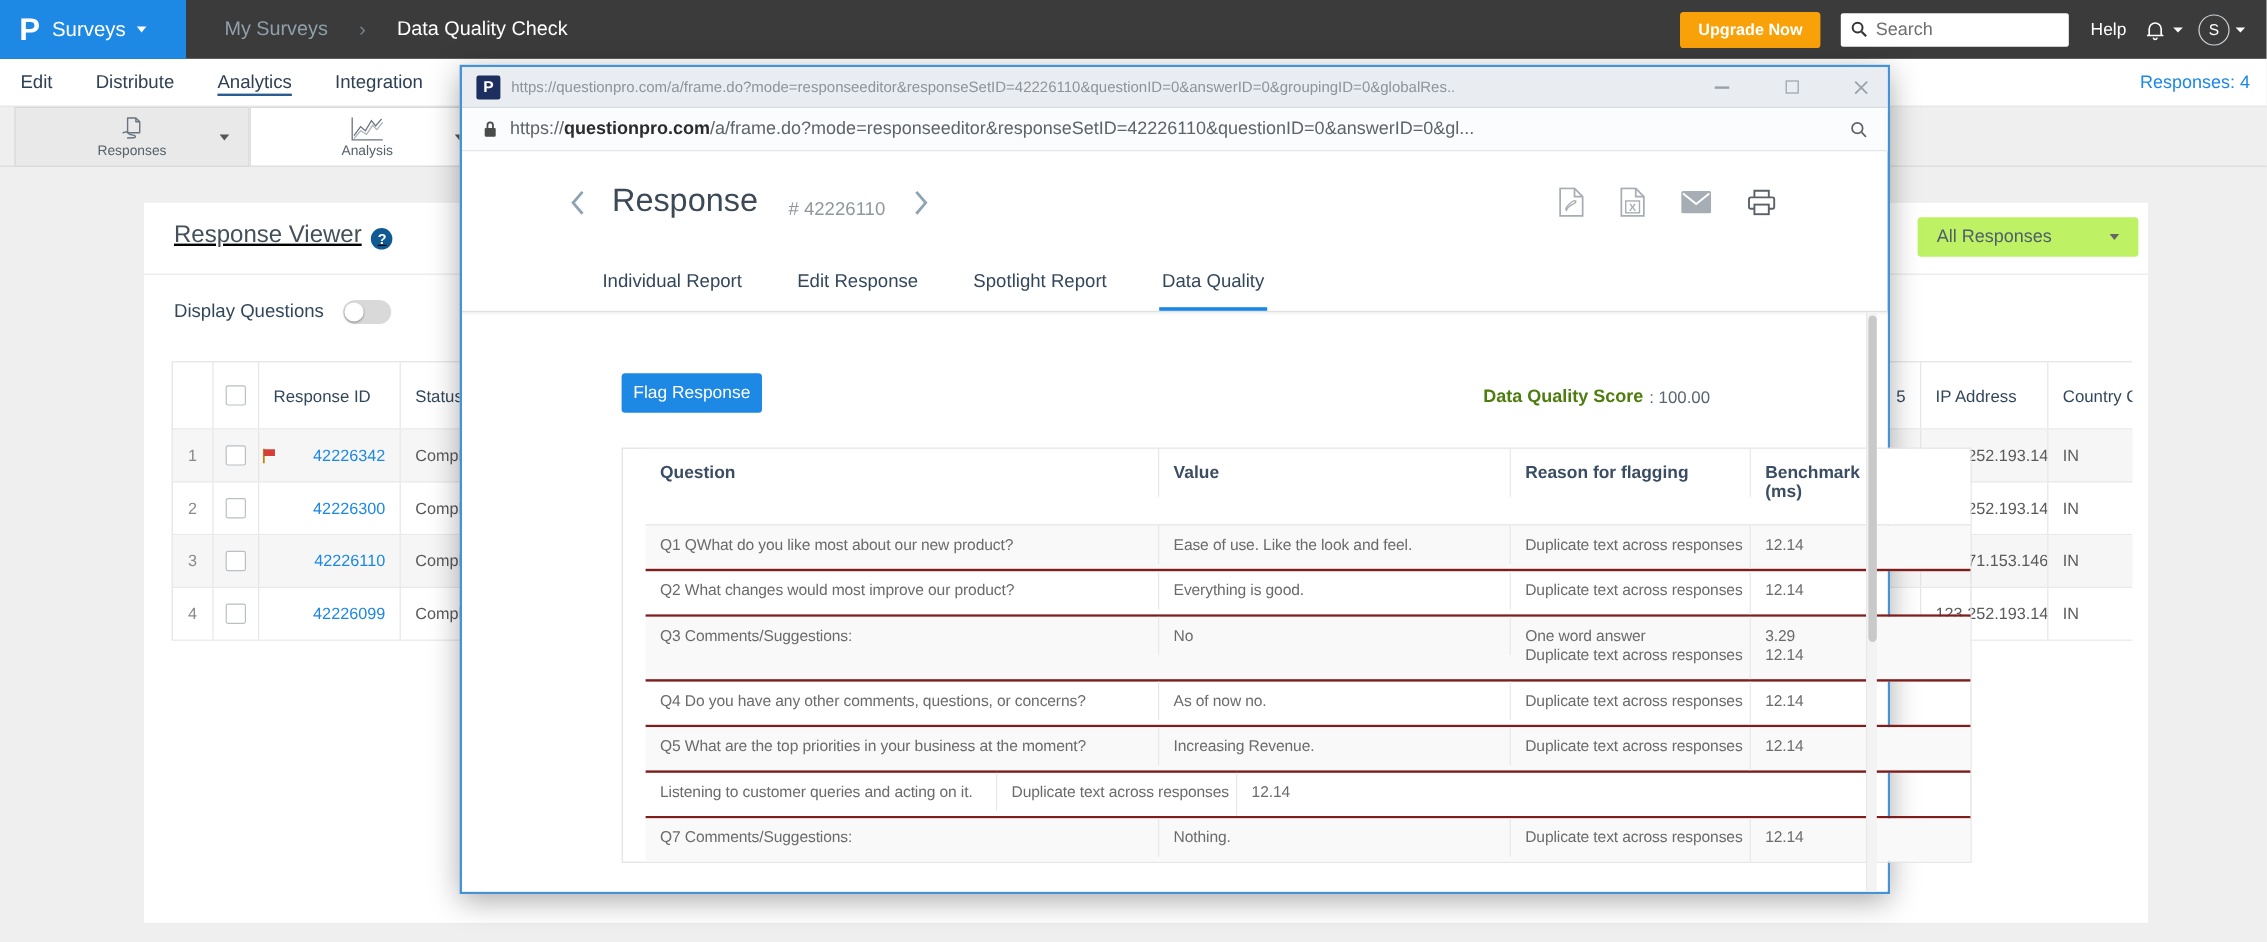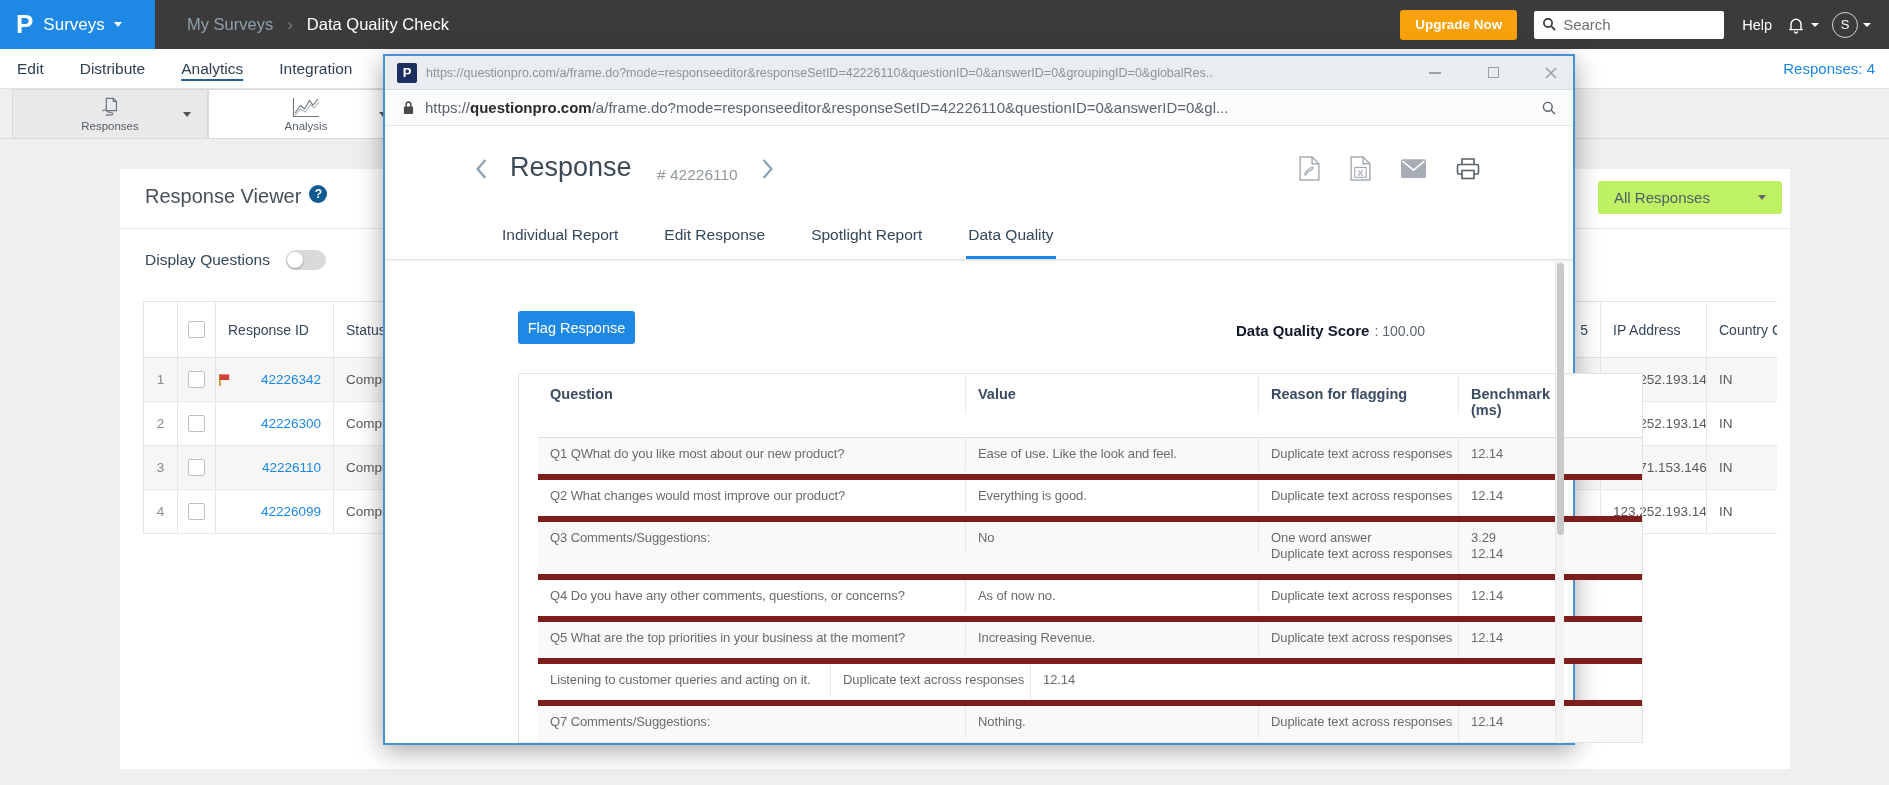--- a/index.html
+++ b/index.html
@@ -7,21 +7,21 @@
   body { font-family:"Liberation Sans", sans-serif; background:#efefef; }
   .screen { position:relative; width:1889px; height:785px; background:#efefef; overflow:hidden; }
 
   
   .topnav { position:absolute; top:0; left:0; width:1889px; height:49px; background:#3b3b3b; display:flex; align-items:center; z-index:3; }
   .logo-block { width:155px; height:49px; background:#1e88e5; display:flex; align-items:center; padding-left:16px; cursor:pointer; }
   .qp-logo { color:#fff; font-size:26px; font-weight:bold; margin-right:10px; }
   .product-label { color:#fff; font-size:17px; margin-right:9px; }
   .tri-down { width:0; height:0; border-left:4px solid transparent; border-right:4px solid transparent; border-top:5px solid currentColor; display:inline-block; }
   .logo-block .tri-down { color:#fff; }
-  .breadcrumb { display:flex; align-items:center; margin-left:32px; font-size:16.5px; }
+  .breadcrumb { display:flex; align-items:center; margin-left:32px; font-size:16.5px;gap:12px; }
   .bc-parent { color:#8fa0ab; cursor:pointer; }
   .bc-sep { color:#76828b; margin:0 14px; font-size:17px; }
   .bc-current { color:#ffffff; }
   .topnav-right { margin-left:auto; display:flex; align-items:center; padding-right:18px; }
   .upgrade-btn { background:#f9a109; color:#fff; font-size:13.5px; font-weight:bold; border:none; border-radius:3px; height:30px; padding:0 15px; cursor:pointer; }
   .searchbox { margin-left:17px; width:190px; height:28px; background:#fff; border-radius:2px; display:flex; align-items:center; padding:0 8px; }
   .searchbox svg { flex:none; }
   .searchbox input { border:none; outline:none; width:140px; margin-left:6px; font-size:15px; color:#444; font-family:"Liberation Sans",sans-serif; background:transparent; }
   .searchbox input::placeholder { color:#6f6f6f; }
   .help-label { color:#fff; font-size:14.5px; margin-left:18px; cursor:pointer; }
@@ -43,21 +43,21 @@
   .tile { position:absolute; top:0; width:196px; height:50px; border:1px solid #d8d8d8; display:flex; flex-direction:column; align-items:center; justify-content:center; cursor:pointer; background:#fff; }
   .tile.t0 { left:12px; background:#e9e9e9; }
   .tile.t1 { left:208px; }
   .tile .ticon { color:#6a7580; height:22px; display:flex; align-items:flex-end; }
   .tile .tlabel { font-size:11.5px; color:#55606a; margin-top:2px; }
   .tile .tri-down { position:absolute; right:16px; top:22px; color:#555; }
 
   
   .card { position:absolute; top:169px; left:120px; width:1670px; height:600px; background:#fff; z-index:1; }
   .card-divider { position:absolute; top:59px; left:0; width:1670px; height:1px; background:#e9e9e9; }
-  .card-title-row { position:absolute; top:16px; left:25px; display:flex; align-items:flex-start; }
+  .card-title-row { position:absolute; top:16px; left:25px; display:flex; align-items:flex-end;text-decoration:underline; }
   .page-title { font-size:20px; color:#44505a; font-weight:normal; }
   .help-circle { width:18px; height:18px; border-radius:50%; background:#0f5a92; color:#fff; font-size:12px; font-weight:bold; display:flex; align-items:center; justify-content:center; margin-left:8px; }
   .display-row { position:absolute; top:81px; left:25px; display:flex; align-items:center; }
   .display-label { font-size:15.5px; color:#33475b; }
   .toggle { width:40px; height:20px; border-radius:10px; background:#d9d9d9; position:relative; margin-left:16px; cursor:pointer; }
   .toggle .knob { position:absolute; left:1px; top:2px; width:16px; height:16px; border-radius:50%; background:#fff; box-shadow:0 1px 2px rgba(0,0,0,.35); }
 
   
   .bgt { position:absolute; top:301px; background:#fff; z-index:1; }
   .bgt .hrow { display:flex; height:57px; border-top:1px solid #e3e3e3; border-bottom:1px solid #e3e3e3; font-size:14px; color:#33475b; font-weight:500; }
@@ -110,30 +110,30 @@
   .micon.light { color:#a6adb4; }
   .micon.dark { color:#5a6268; }
 
   .mtabs { height:46px; border-bottom:1px solid #e0e0e0; display:flex; align-items:stretch; padding-left:115px; gap:42px; flex:none; }
   .mtab { font-size:15.5px; color:#33475b; display:flex; align-items:center; cursor:pointer; border-bottom:3px solid transparent; padding:0 2px; }
   .mtab.active { border-bottom-color:#1b87e6; }
 
   .mcontent { flex:1; position:relative; background:#fff; box-shadow:inset 0 3px 3px -2px rgba(0,0,0,.08); }
   .flag-btn { position:absolute; left:133px; top:51px; width:117px; height:33px; background:#1e88e5; color:#fff; font-size:14.5px; border:none; border-radius:3px; cursor:pointer; font-family:"Liberation Sans",sans-serif; }
   .score { position:absolute; right:148px; top:62px; font-size:15px; display:flex; gap:5px; }
-  .score .sl { color:#0f172a; font-weight:bold; }
+  .score .sl { color:#4d7c0f; font-weight:bold; }
   .score .sv { color:#5a6570; font-size:14px; padding-top:1px; }
 
   .qtable { position:absolute; left:133px; top:113px; width:1125px; border:1px solid #e2e2e2;padding-left:19px; }
   .qhead { display:flex; min-height:64px; align-items:center; border-bottom:1px solid #dcdcdc; background:#fff; }
   .qhead .qc { font-size:14.5px; font-weight:bold; color:#3b4d63; }
   .qc { padding:8px 12px; border-right:1px solid #e8e8e8; height:100%; line-height:16px; align-self:stretch; }
   .qhead .qc { display:flex; align-items:center; padding:12px; }
   .qc.q { width:428px; } .qc.v { width:293px; } .qc.r { width:200px; } .qc.b { width:91px; border-right:none; }
-  .qrow { display:flex; border-bottom:6px solid #7f1d1d; font-size:13px; color:#6b6b6b; letter-spacing:-0.1px; }
+  .qrow { display:flex; border-bottom:2px solid #7f1d1d; font-size:13px; color:#6b6b6b; letter-spacing:-0.1px; }
   .qbody div.qrow:last-of-type { border-bottom:none; }
   .qbody .qrow:nth-child(odd) { background:#f9f9f9; }
   .qrow .q, .qrow .v { white-space:nowrap; overflow:hidden; }
   .pre { white-space:pre; overflow:hidden; }
   .qrow .r { padding-bottom:12px; }
 
   .mscrollbar { position:absolute; right:9px; top:0; bottom:0; width:9px; background:#f3f3f3; border-left:1px solid #e9e9e9; }
   .mscroll-thumb { position:absolute; left:1px; top:3px; width:7px; height:272px; background:#c9c9c9; border-radius:4px; cursor:pointer; }
 </style>
 </head>

